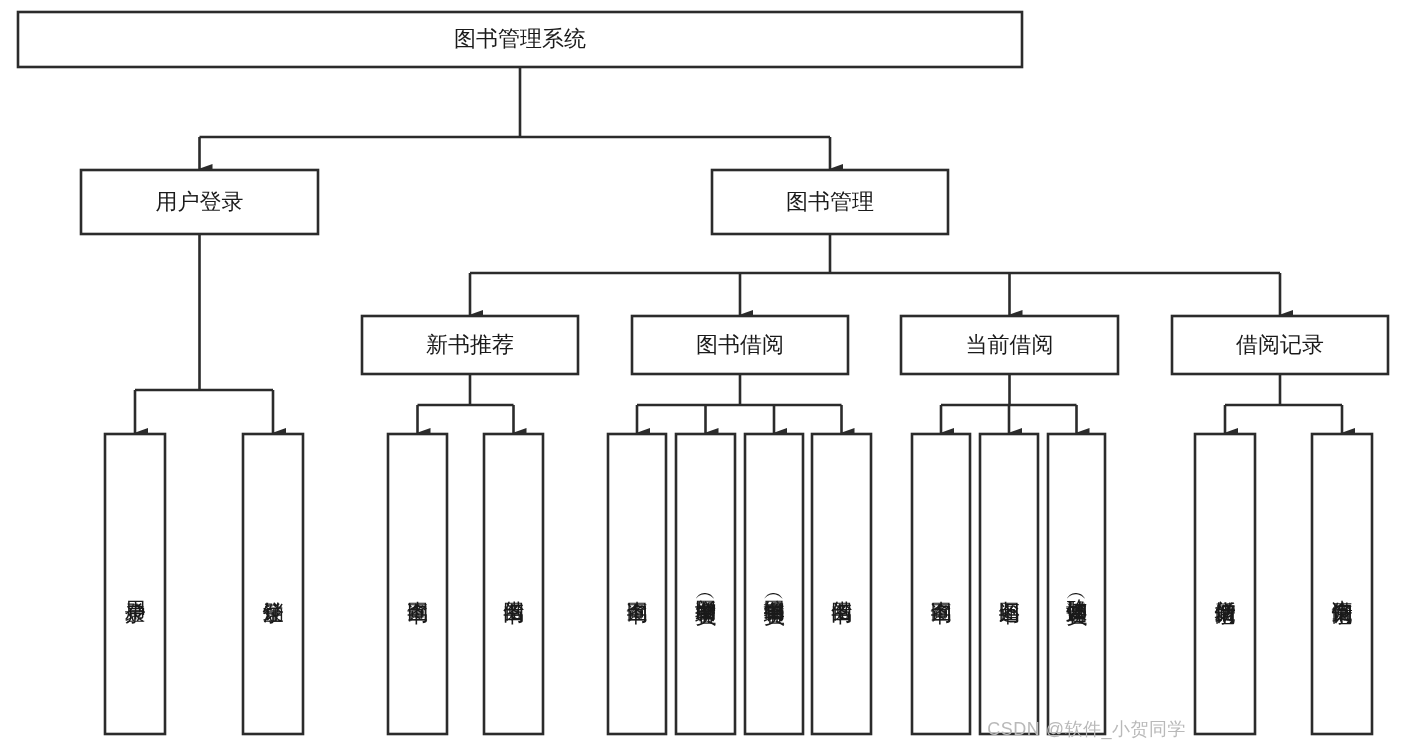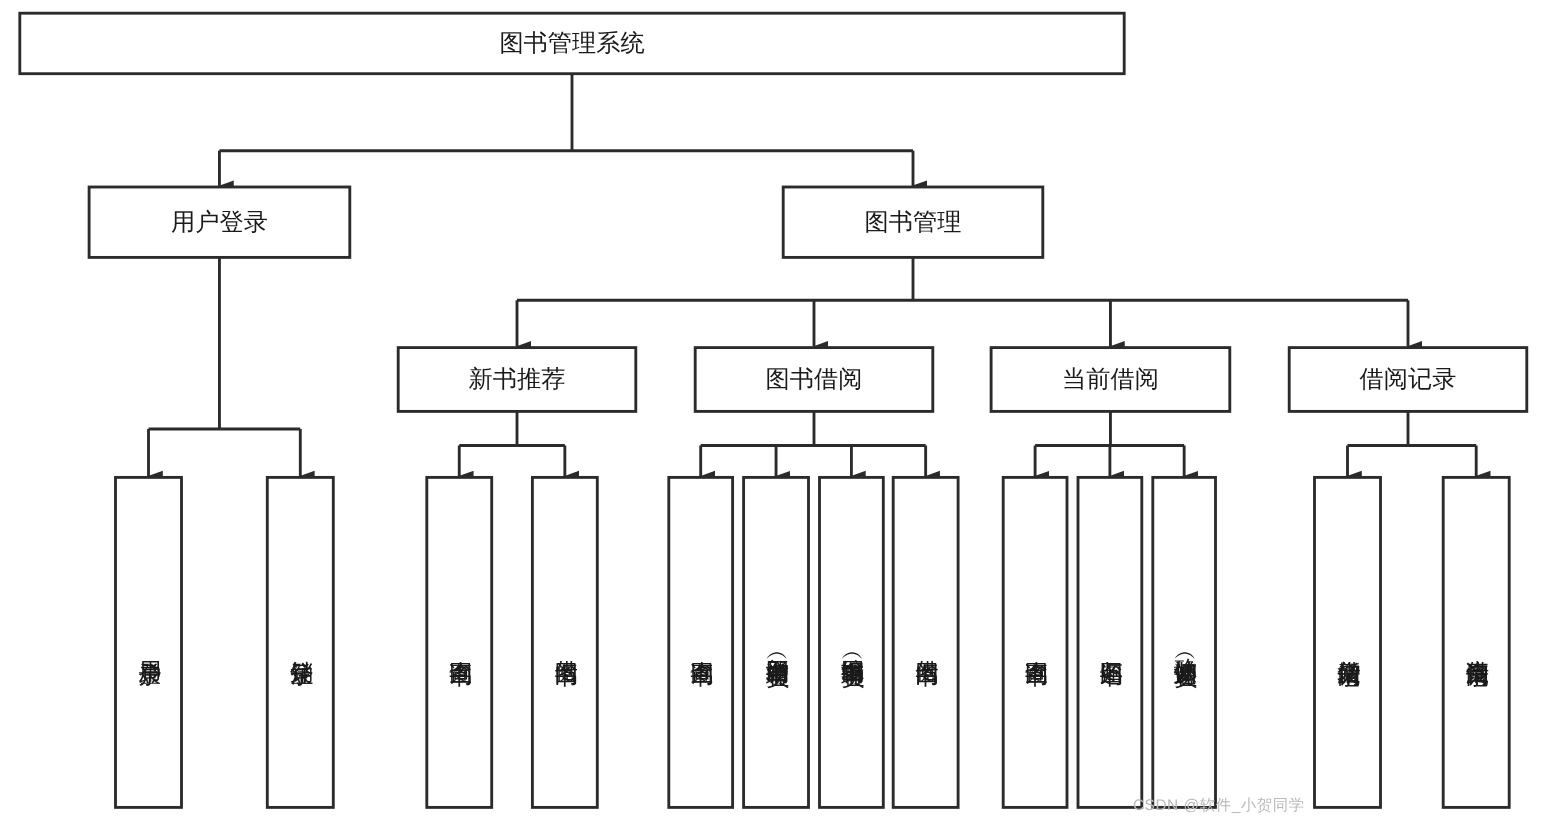--- a/index.html
+++ b/index.html
@@ -60,21 +60,21 @@
     white-space: nowrap;
     transform: translate(-50%, 0);
     text-align: center;
     pointer-events: none;
   }
   .watermark {
     position: absolute;
     right: 12px;
     bottom: 6px;
     font-family: "Liberation Sans", "DejaVu Sans", sans-serif;
-    font-size: 14px;
+    font-size: 18px;
     color: #b9b9b9;
     letter-spacing: 0.5px;
     white-space: nowrap;
   }
 </style>
 </head>
 <body>
 
 <div id="diagram-root">
 

